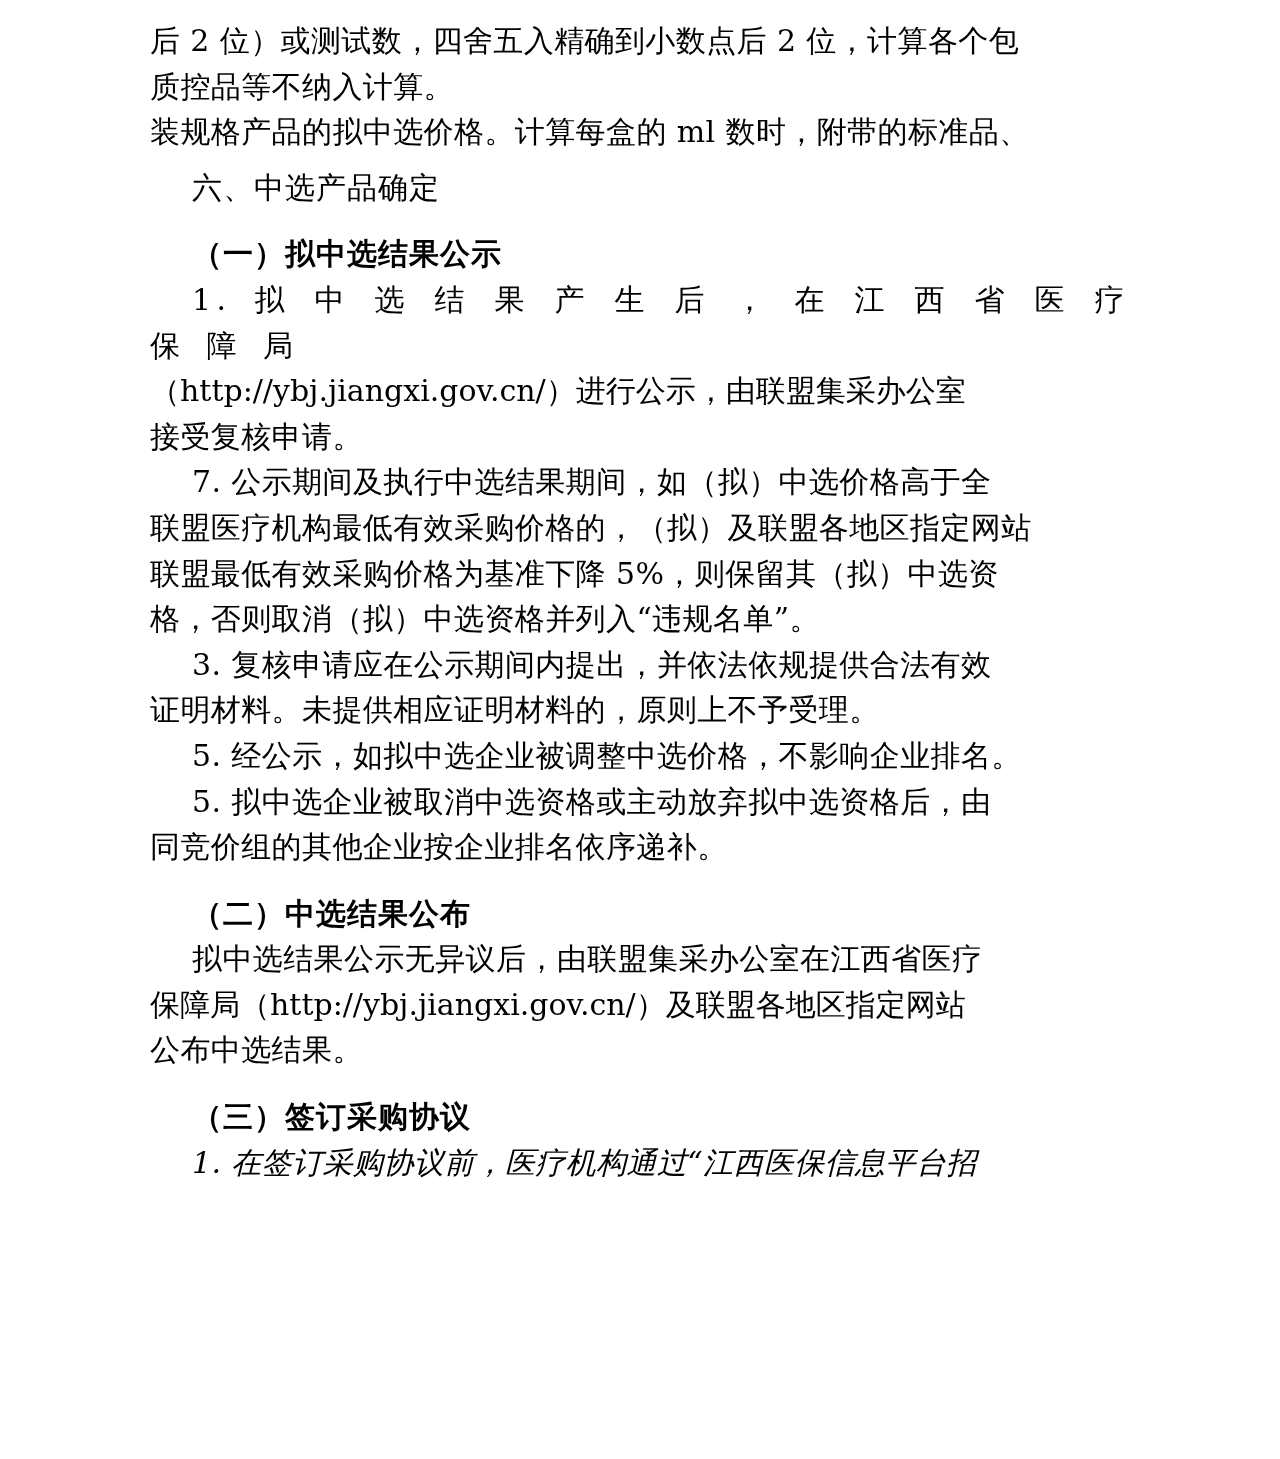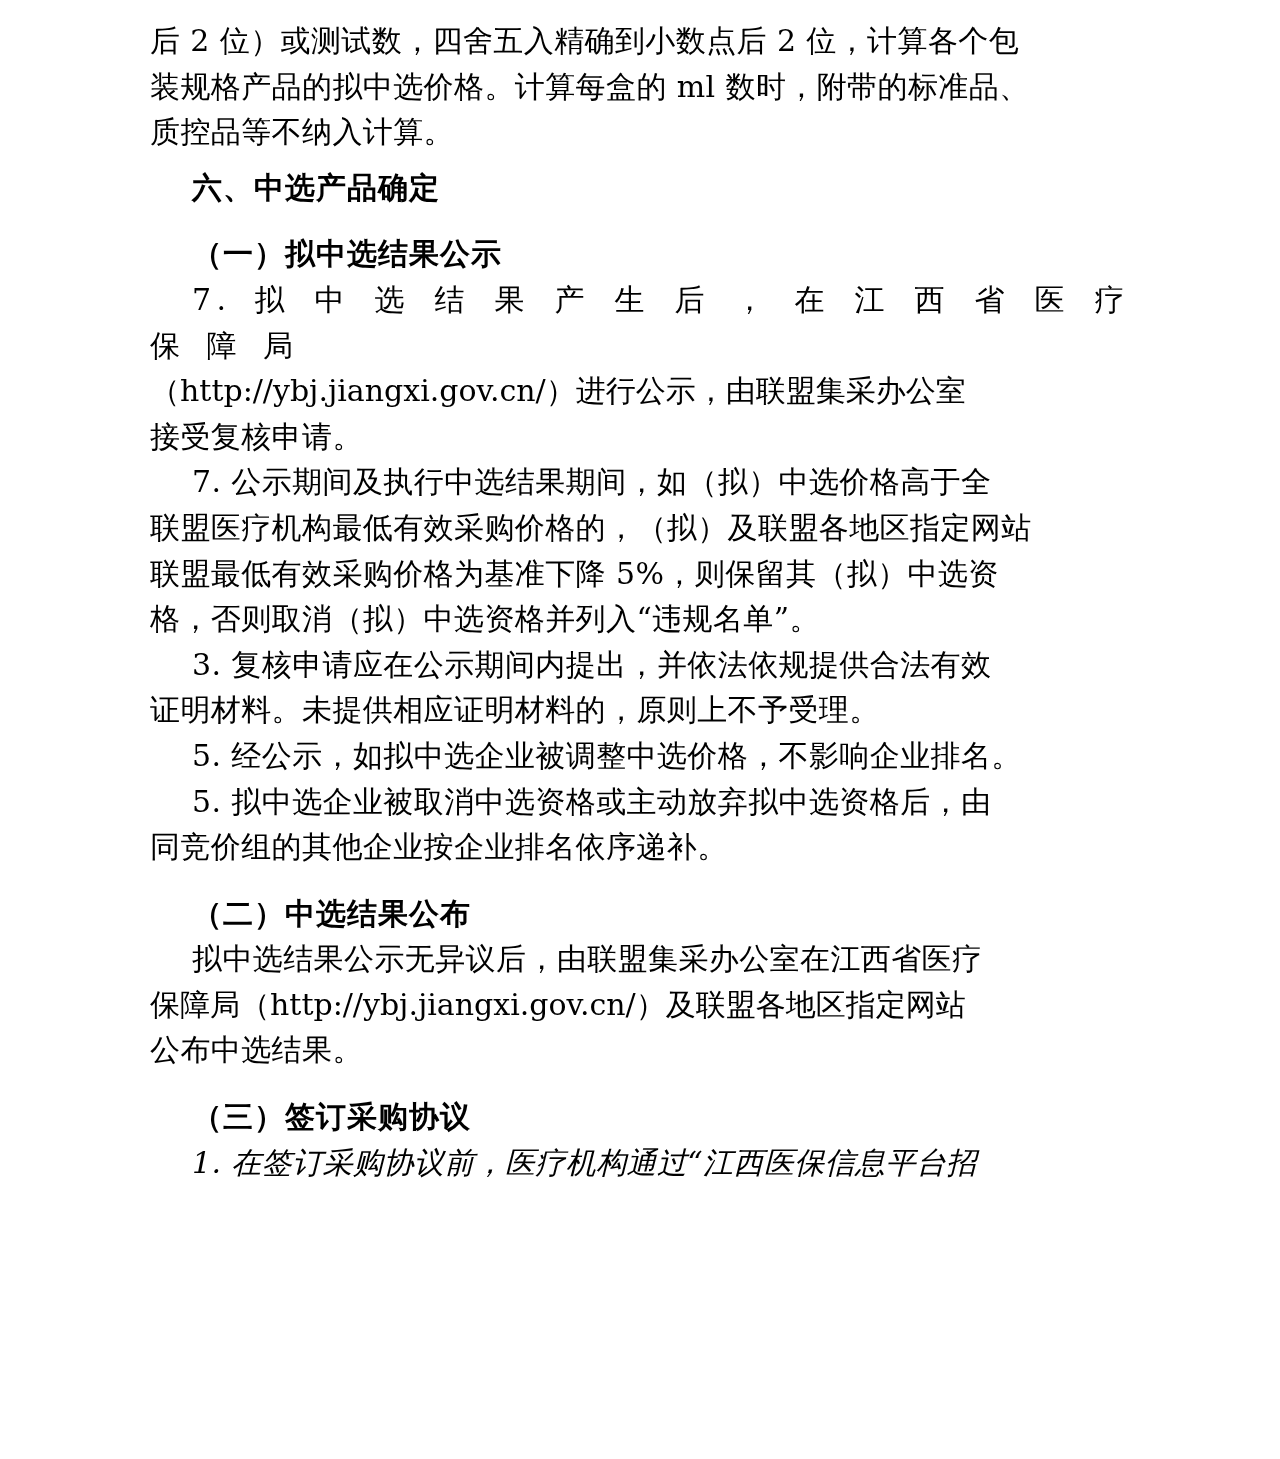--- a/index.html
+++ b/index.html
@@ -33,21 +33,21 @@
     text-align: justify;
     text-justify: inter-character;
   }
   .cont {
     text-indent: 0;
   }
   .indent {
     text-indent: 42px;
   }
   .heading {
-    font-weight: bold;
+    font-weight: normal;
     text-indent: 42px;
     margin-top: 10px;
     letter-spacing: 1px;
   }
   .subheading {
     font-weight: bold;
     text-indent: 42px;
     margin-top: 21px;
     letter-spacing: 1px;
   }
@@ -66,29 +66,29 @@
     font-style: italic;
   }
 </style>
 </head>
 <body>
 
 <div class="page">
   <div class="doc-body">
 
     <p class="cont">后 2 位）或测试数，四舍五入精确到小数点后 2 位，计算各个包</p>
+    <p class="cont">质控品等不纳入计算。</p>
     <p class="cont">装规格产品的拟中选价格。计算每盒的 ml 数时，附带的标准品、</p>
-    <p class="cont">质控品等不纳入计算。</p>
 
     <p class="heading">六、中选产品确定</p>
 
     <p class="subheading">（一）拟中选结果公示</p>
 
     <div>
-      <p class="spread">7. 拟 中 选 结 果 产 生 后 ， 在 江 西 省 医 疗 保 障 局</p>
+      <p class="spread">1. 拟 中 选 结 果 产 生 后 ， 在 江 西 省 医 疗 保 障 局</p>
       <p class="cont tight">（http://ybj.jiangxi.gov.cn/）进行公示，由联盟集采办公室</p>
       <p class="cont">接受复核申请。</p>
     </div>
 
     <div>
       <p class="indent">7. 公示期间及执行中选结果期间，如（拟）中选价格高于全</p>
       <p class="cont">联盟医疗机构最低有效采购价格的，（拟）及联盟各地区指定网站</p>
       <p class="cont">联盟最低有效采购价格为基准下降 5%，则保留其（拟）中选资</p>
       <p class="cont">格，否则取消（拟）中选资格并列入“违规名单”。</p>
     </div>

